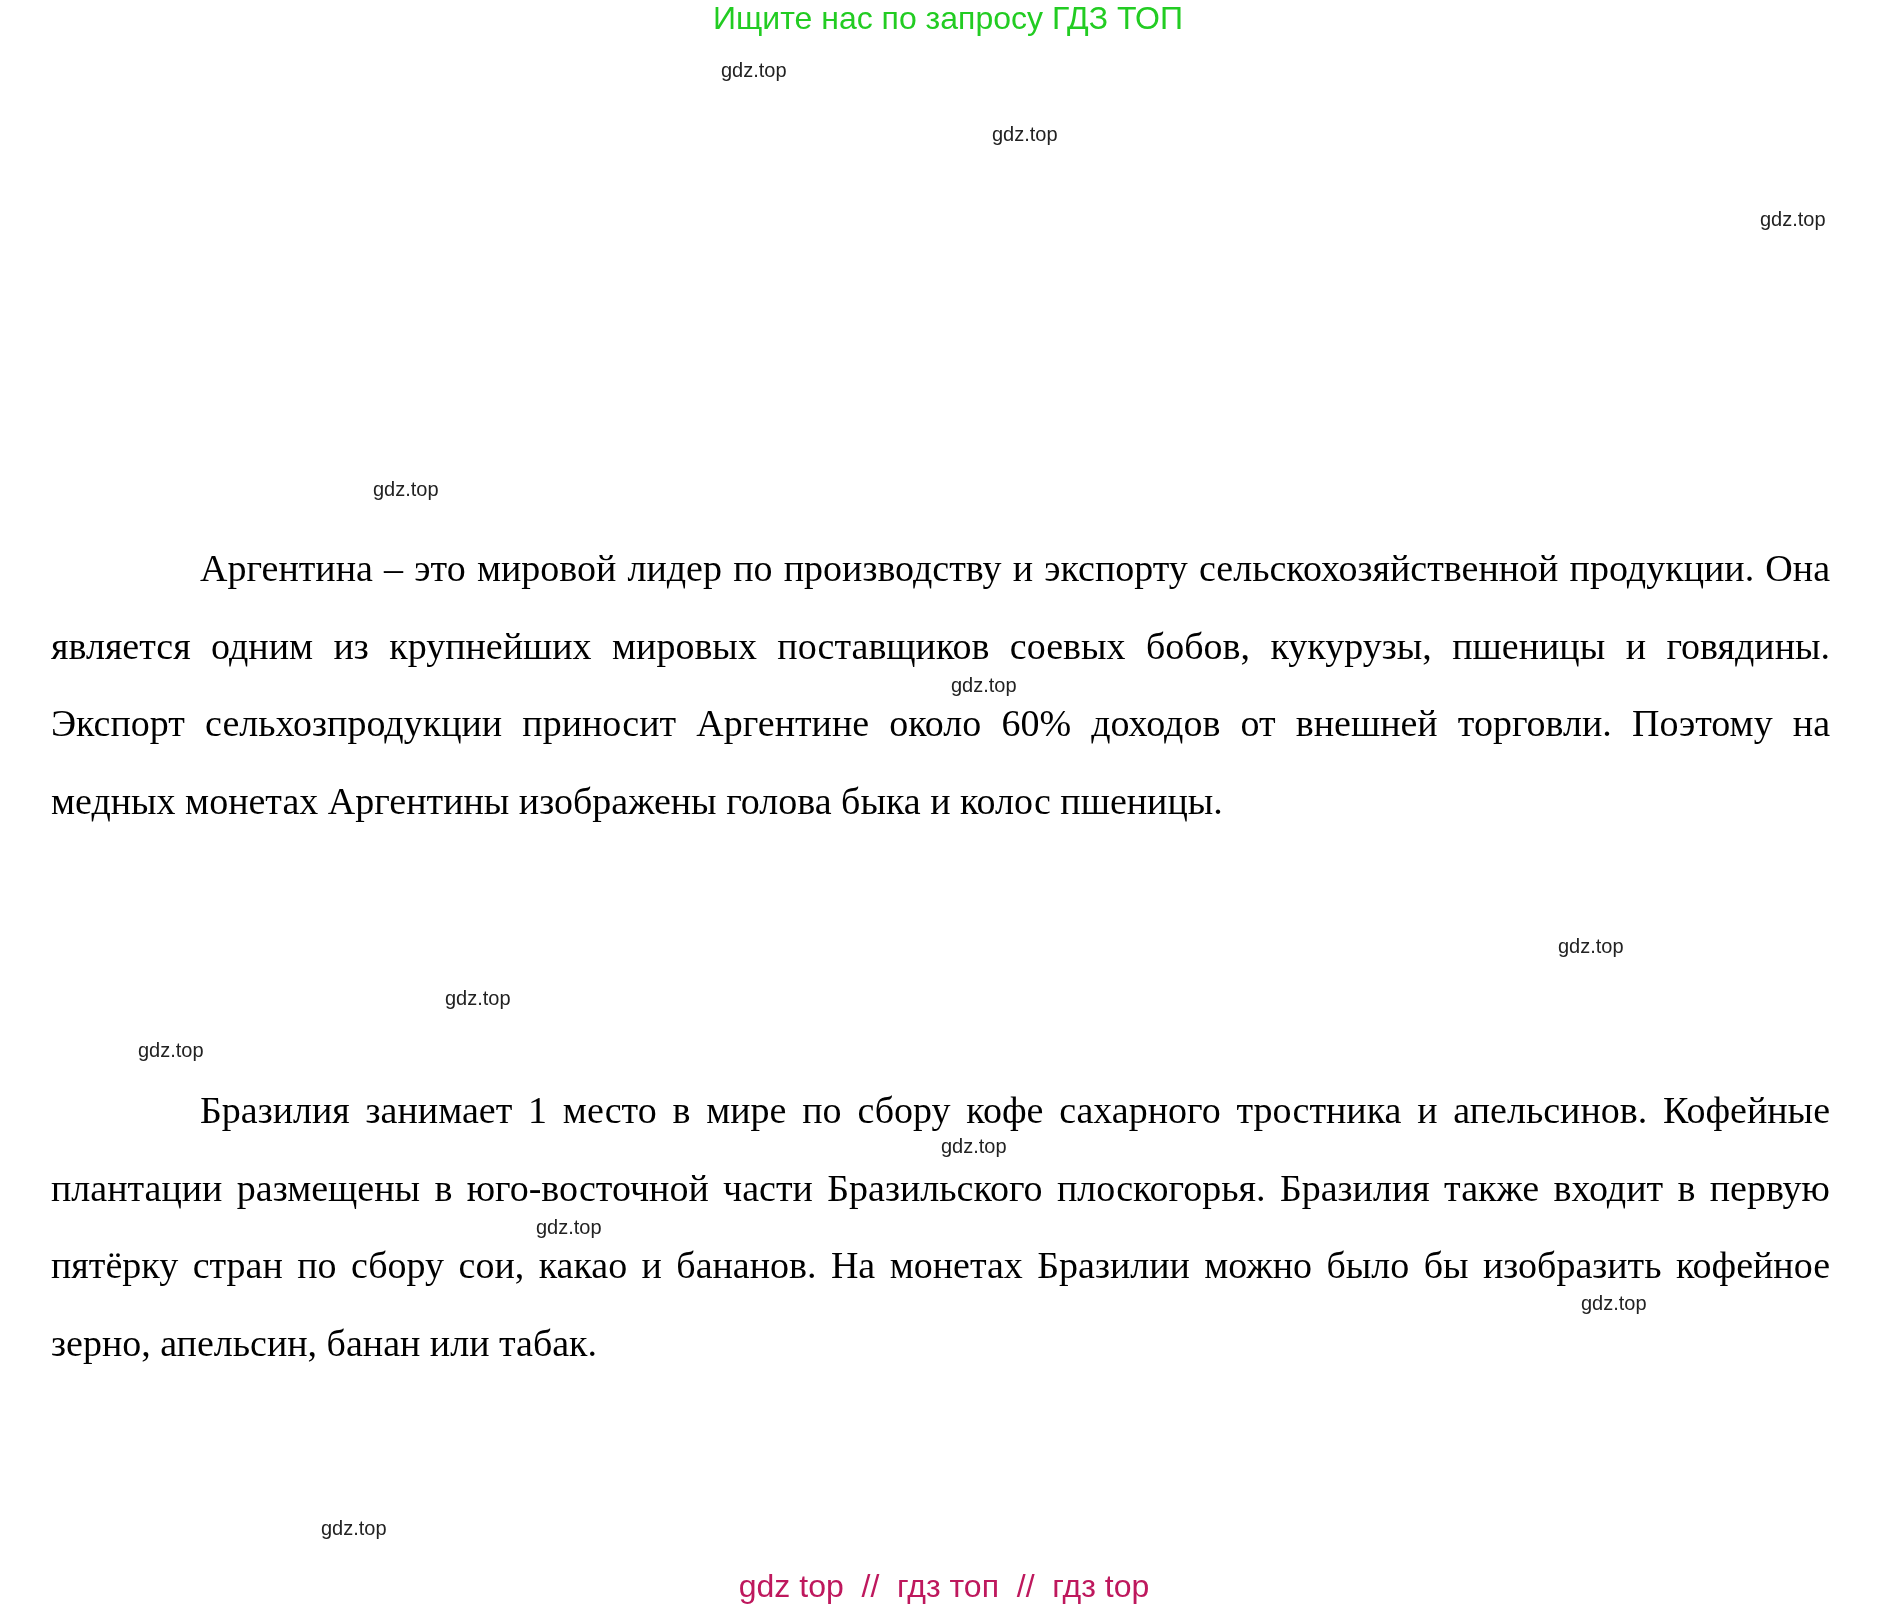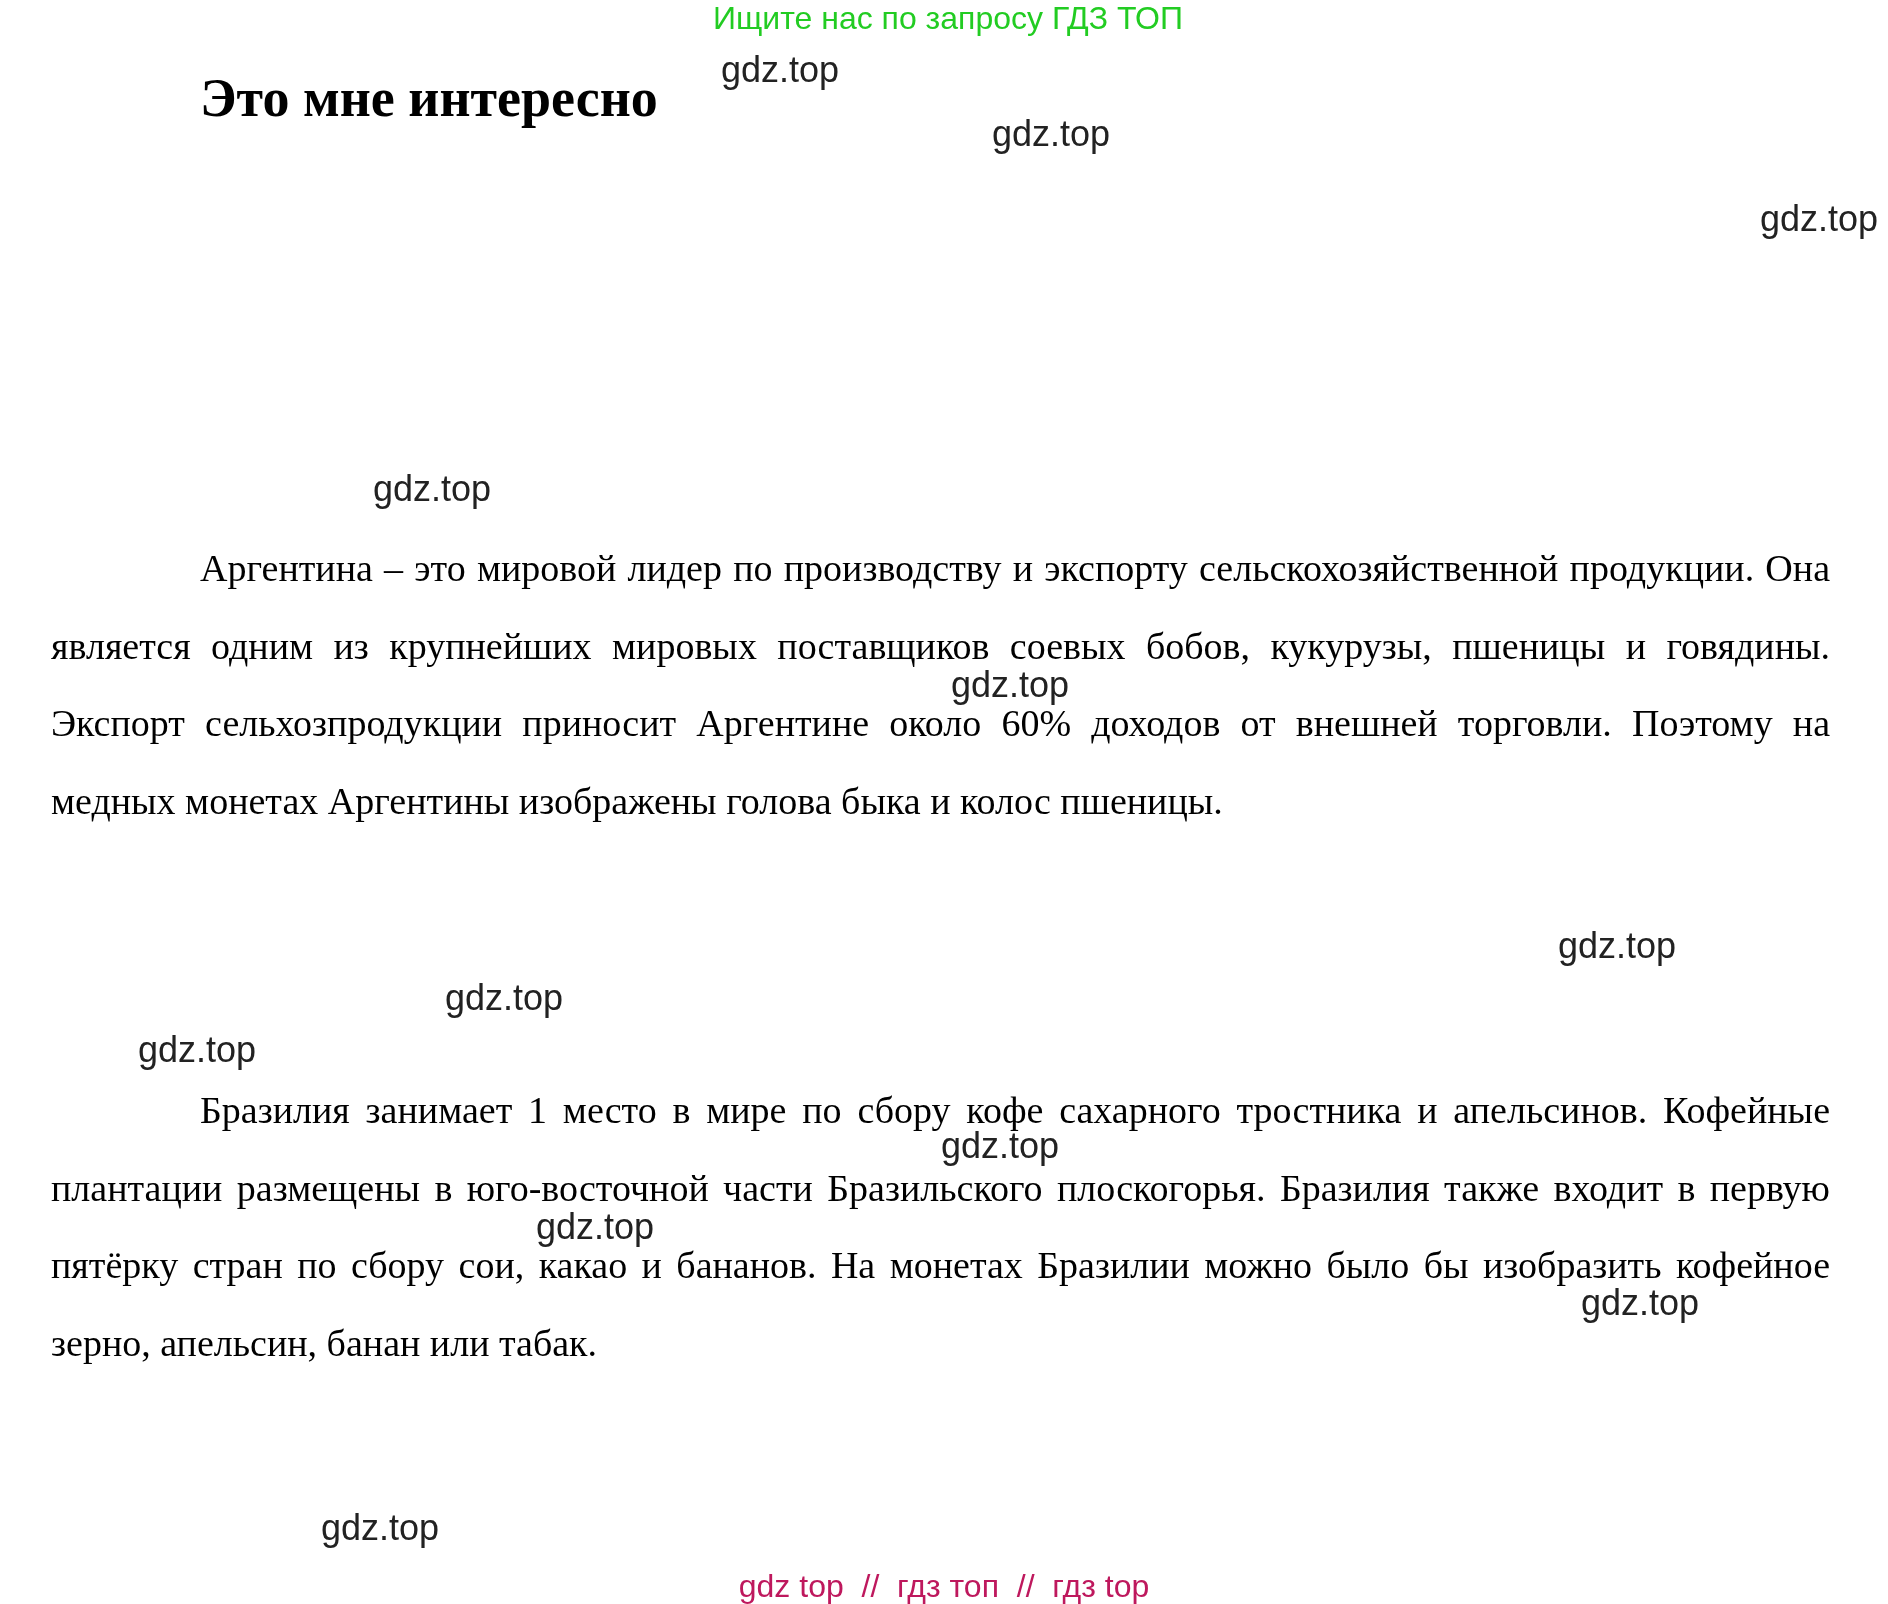--- a/index.html
+++ b/index.html
@@ -28,30 +28,29 @@
     text-align: justify; text-indent: 149px; text-align-last: left;
   }
   .para {
     font-size: 38px; line-height: 77.7px; margin: 0;
     text-align: justify; text-indent: 149px; text-align-last: left;
   }
   .p1 { position: absolute; top: 470px; left: 0; right: 0; }
   .p2 { position: absolute; top: 1012px; left: 0; right: 0; }
   .wm {
     position: absolute; font-family: "Liberation Sans", sans-serif;
-    font-size: 36px; color: #222; line-height: 30px; white-space: nowrap;
+    font-size: 20px; color: #222; line-height: 30px; white-space: nowrap;
   }
 </style>
 </head>
 <body>
 
 <div class="top-banner">Ищите нас по запросу ГДЗ ТОП</div>
 
 <div class="content">
-  <p class="heading">Это мне интересно</p>
   <p class="para p1">Аргентина – это мировой лидер по производству и экспорту сельскохозяйственной продукции. Она является одним из крупнейших мировых поставщиков соевых бобов, кукурузы, пшеницы и говядины. Экспорт сельхозпродукции приносит Аргентине около 60% доходов от внешней торговли. Поэтому на медных монетах Аргентины изображены голова быка и колос пшеницы.</p>
   <p class="para p2">Бразилия занимает 1 место в мире по сбору кофе сахарного тростника и апельсинов. Кофейные плантации размещены в юго-восточной части Бразильского плоскогорья. Бразилия также входит в первую пятёрку стран по сбору сои, какао и бананов. На монетах Бразилии можно было бы изобразить кофейное зерно, апельсин, банан или табак.</p>
 </div>
 
 <div class="wm" style="left:721px;top:55px">gdz.top</div>
 <div class="wm" style="left:992px;top:119px">gdz.top</div>
 <div class="wm" style="left:1760px;top:204px">gdz.top</div>
 <div class="wm" style="left:373px;top:474px">gdz.top</div>
 <div class="wm" style="left:951px;top:670px">gdz.top</div>
 <div class="wm" style="left:1558px;top:931px">gdz.top</div>

